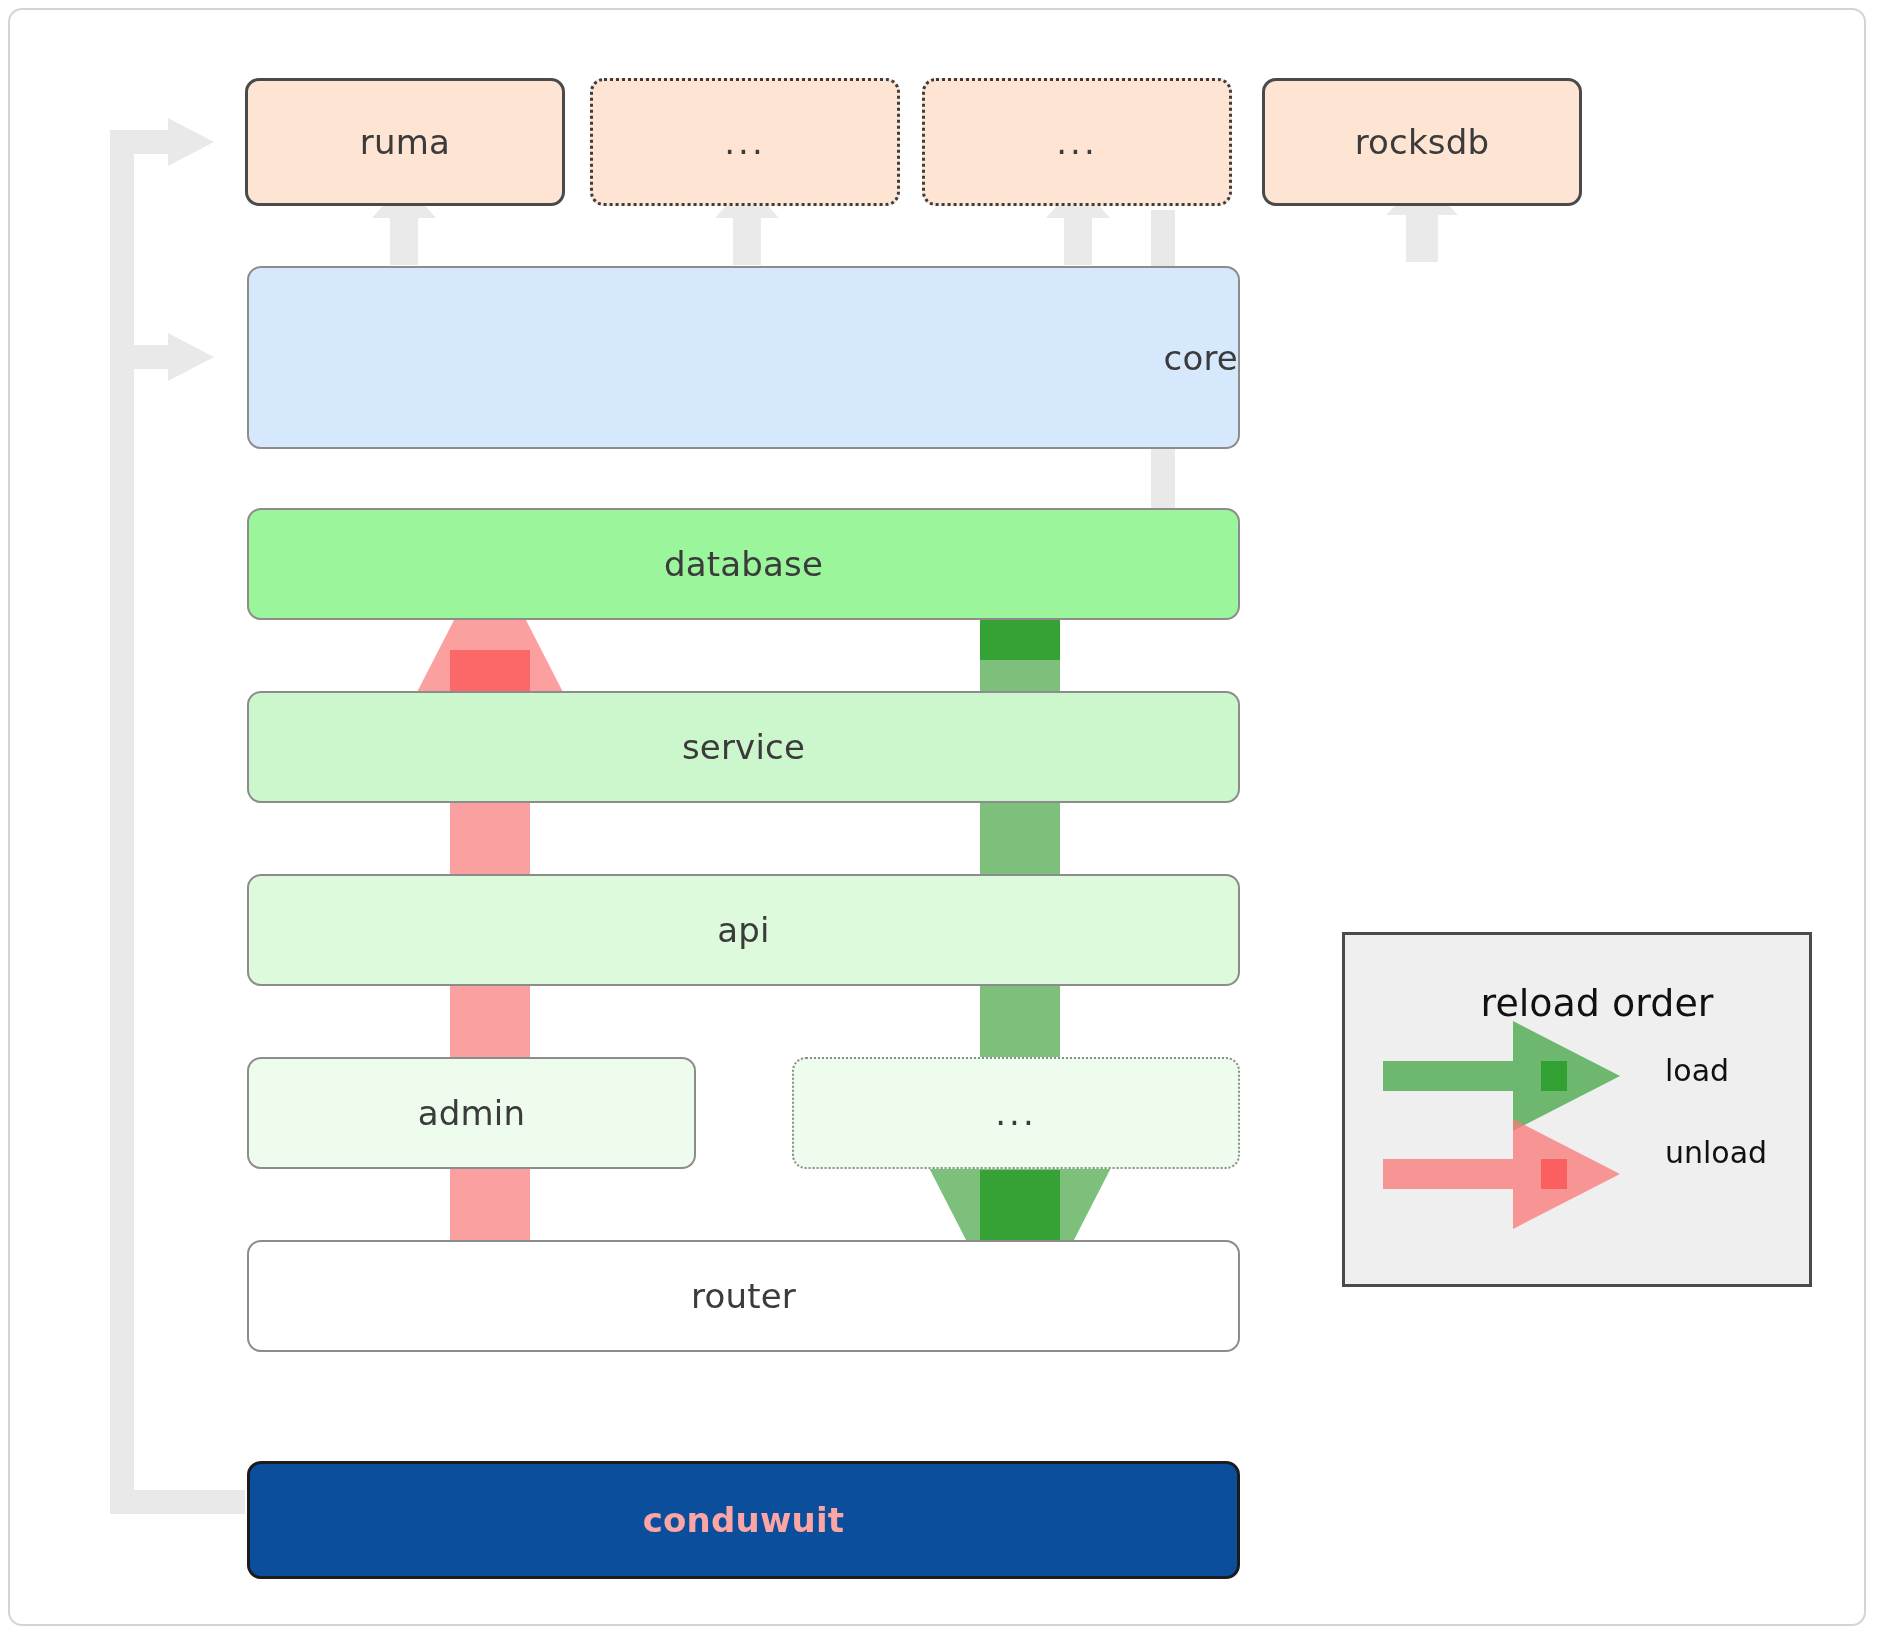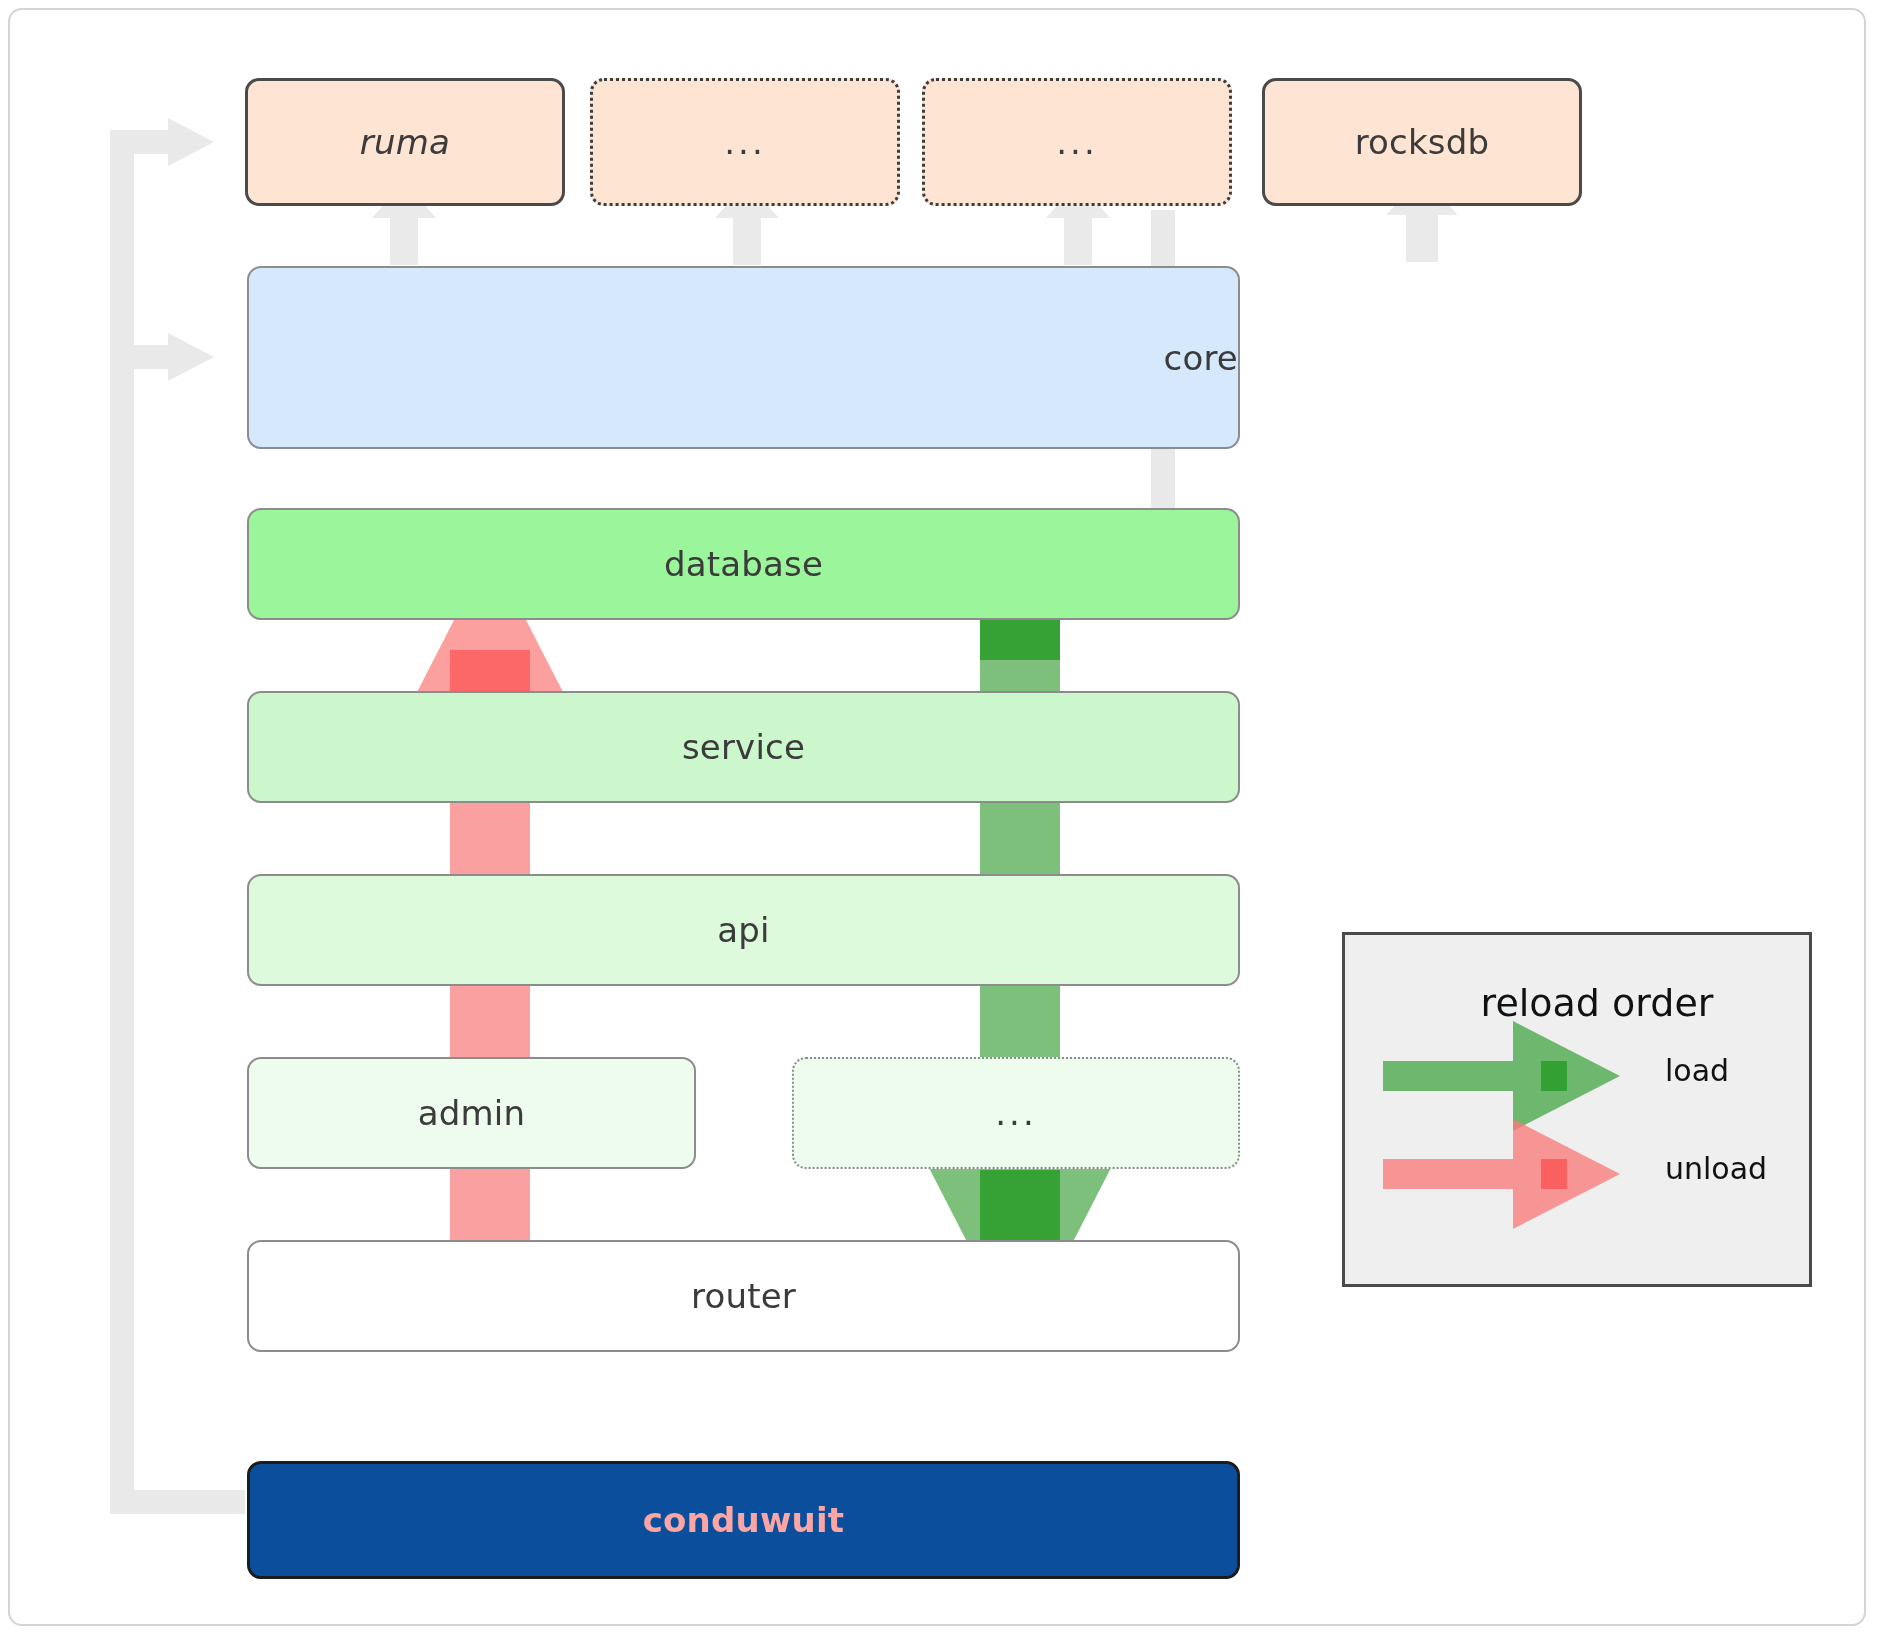--- a/index.html
+++ b/index.html
@@ -121,21 +121,21 @@
     <g opacity="0.72">
       <rect x="980" y="570" width="80" height="680" fill="#4aa84a"></rect>
       <polygon points="1020,1345 925,1160 1115,1160 " fill="#4aa84a"></polygon>
     </g>
     <g opacity="0.9">
       <rect x="980" y="570" width="80" height="90" fill="#2f9e2f"></rect>
       <rect x="980" y="1170" width="80" height="80" fill="#2f9e2f"></rect>
     </g>
   </svg>
 
-  <div class="box dep" style="left:245px; top:78px; width:320px; height:128px;font-style:italic;">
+  <div class="box dep" style="left:245px; top:78px; width:320px; height:128px;">
     <span>ruma</span>
   </div>
 
   <div class="box dep-dotted" style="left:590px; top:78px; width:310px; height:128px;">
     <span class="dots-glyph">...</span>
   </div>
 
   <div class="box dep-dotted" style="left:922px; top:78px; width:310px; height:128px;">
     <span class="dots-glyph">...</span>
   </div>
@@ -192,15 +192,15 @@
       <g opacity="0.78">
         <rect x="38" y="224" width="160" height="30" fill="#fa7b7b"></rect>
         <polygon points="275,239 168,184 168,294" fill="#fa7b7b"></polygon>
       </g>
       <g opacity="0.95">
         <rect x="196" y="224" width="26" height="30" fill="#fb5d5d"></rect>
       </g>
     </svg>
 
     <div class="legend-label" style="left:320px; top:118px;">load</div>
-    <div class="legend-label" style="left:320px; top:216px;">unload</div>
+    <div class="legend-label" style="left:320px; top:200px;">unload</div>
   </div>
 </div>
 
 </body></html>

